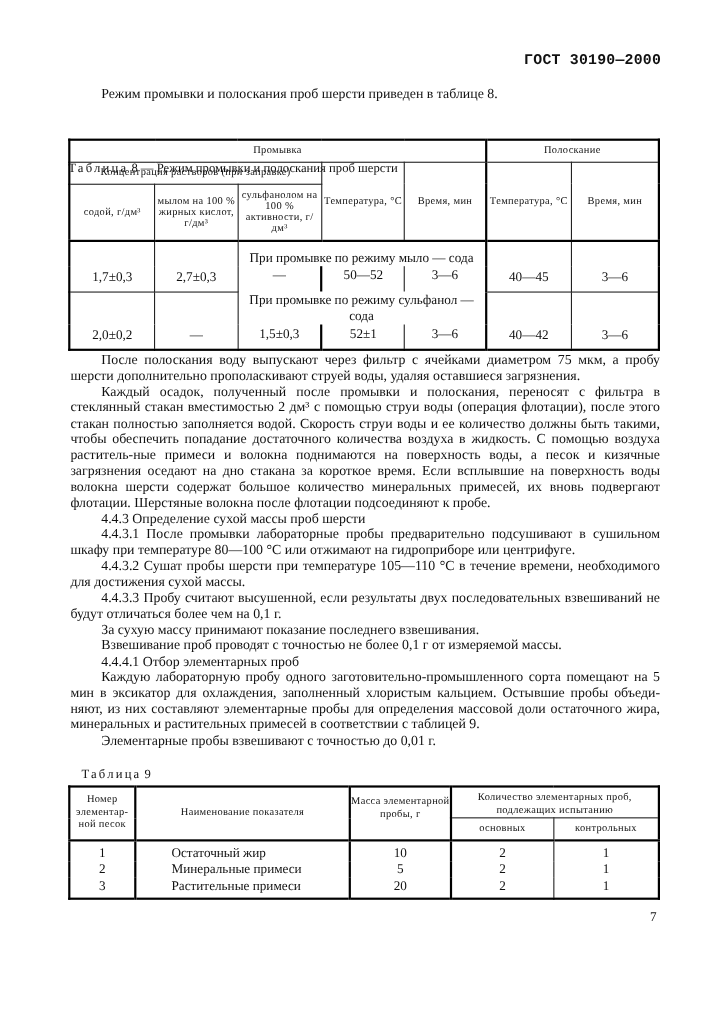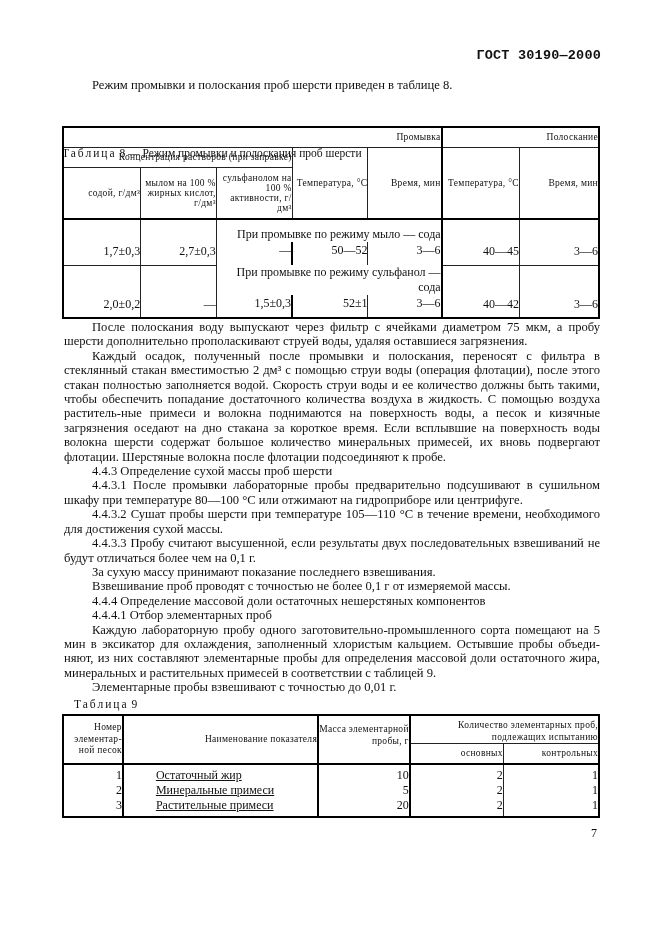--- a/index.html
+++ b/index.html
@@ -7,34 +7,34 @@
          font-family: "Liberation Serif", "DejaVu Serif", serif; color: #111; }
   .abs { position: absolute; }
   .header-code { right: 60px; top: 48px; font-weight: bold; font-size: 13.5px; letter-spacing: 0.2px; font-family: Liberation Mono, monospace; }
   .p { font-size: 12.6px; line-height: 14.4px; text-align: justify; }
   .intro { left: 64px; width: 536px; top: 78px; text-indent: 28px; }
   .caption { left: 62px; top: 103px; font-size: 11.5px; margin-top: 44px; }
   .spaced { letter-spacing: 2px; }
   .small { font-size: 9.5px; letter-spacing: 0.3px; }
 
   table.t { position: absolute; border-collapse: collapse; }
-  table.t td { border: 1px solid #222; text-align: right; vertical-align: middle; padding: 0; }
+  table.t td { border: 1px solid #222; text-align: center; vertical-align: middle; padding: 0; }
   .t8 { left: 62px; top: 126px; width: 538px; border: 2px solid #000; }
   .t8 .thick-r { border-right: 2px solid #000; }
   .t8 .thick-b { border-bottom: 2px solid #000; }
   .t8 .body td { font-size: 12px; }
 
   .body-text { left: 64px; width: 536px; top: 320px; }
   .body-text div { text-indent: 28px; }
 
   .t9cap { left: 74px; top: 698px; font-size: 11.5px; }
   .t9 { left: 62px; top: 714px; width: 538px; border: 2px solid #000; }
   .t9 td { font-size: 12px; }
   .t9 .hdr { font-size: 9.5px; letter-spacing: 0.3px; line-height: 11.5px; }
-  .t9 .name { text-align: left; padding-left: 32px; text-decoration: underline; }
+  .t9 .name { text-align: left; padding-left: 32px; }
   .pnum { left: 591px; top: 826px; font-size: 12px; }
 </style>
 </head>
 <body>
 
 <div class="abs header-code">ГОСТ 30190—2000</div>
 
 <div class="abs p intro">Режим промывки и полоскания проб шерсти приведен в таблице 8.</div>
 
 <div class="abs caption">
@@ -97,21 +97,20 @@
 
 <div class="abs p body-text">
   <div>После полоскания воду выпускают через фильтр с ячейками диаметром 75 мкм, а пробу шерсти дополнительно прополаскивают струей воды, удаляя оставшиеся загрязнения.</div>
   <div>Каждый осадок, полученный после промывки и полоскания, переносят с фильтра в стеклянный стакан вместимостью 2 дм³ с помощью струи воды (операция флотации), после этого стакан полностью заполняется водой. Скорость струи воды и ее количество должны быть такими, чтобы обеспечить попадание достаточного количества воздуха в жидкость. С помощью воздуха раститель-ные примеси и волокна поднимаются на поверхность воды, а песок и кизячные загрязнения оседают на дно стакана за короткое время. Если всплывшие на поверхность воды волокна шерсти содержат большое количество минеральных примесей, их вновь подвергают флотации. Шерстяные волокна после флотации подсоединяют к пробе.</div>
   <div>4.4.3 Определение сухой массы проб шерсти</div>
   <div>4.4.3.1 После промывки лабораторные пробы предварительно подсушивают в сушильном шкафу при температуре 80—100 °С или отжимают на гидроприборе или центрифуге.</div>
   <div>4.4.3.2 Сушат пробы шерсти при температуре 105—110 °С в течение времени, необходимого для достижения сухой массы.</div>
   <div>4.4.3.3 Пробу считают высушенной, если результаты двух последовательных взвешиваний не будут отличаться более чем на 0,1 г.</div>
   <div>За сухую массу принимают показание последнего взвешивания.</div>
   <div>Взвешивание проб проводят с точностью не более 0,1 г от измеряемой массы.</div>
-  <div>4.4.4 Определение массовой доли остаточных нешерстяных компонентов</div>
   <div>4.4.4.1 Отбор элементарных проб</div>
   <div>Каждую лабораторную пробу одного заготовительно-промышленного сорта помещают на 5 мин в эксикатор для охлаждения, заполненный хлористым кальцием. Остывшие пробы объеди-няют, из них составляют элементарные пробы для определения массовой доли остаточного жира, минеральных и растительных примесей в соответствии с таблицей 9.</div>
   <div>Элементарные пробы взвешивают с точностью до 0,01 г.</div>
 </div>
 
 <div class="abs t9cap">
   <span class="spaced">Таблица</span><span> 9</span>
 </div>
 
 <table class="t t9">

